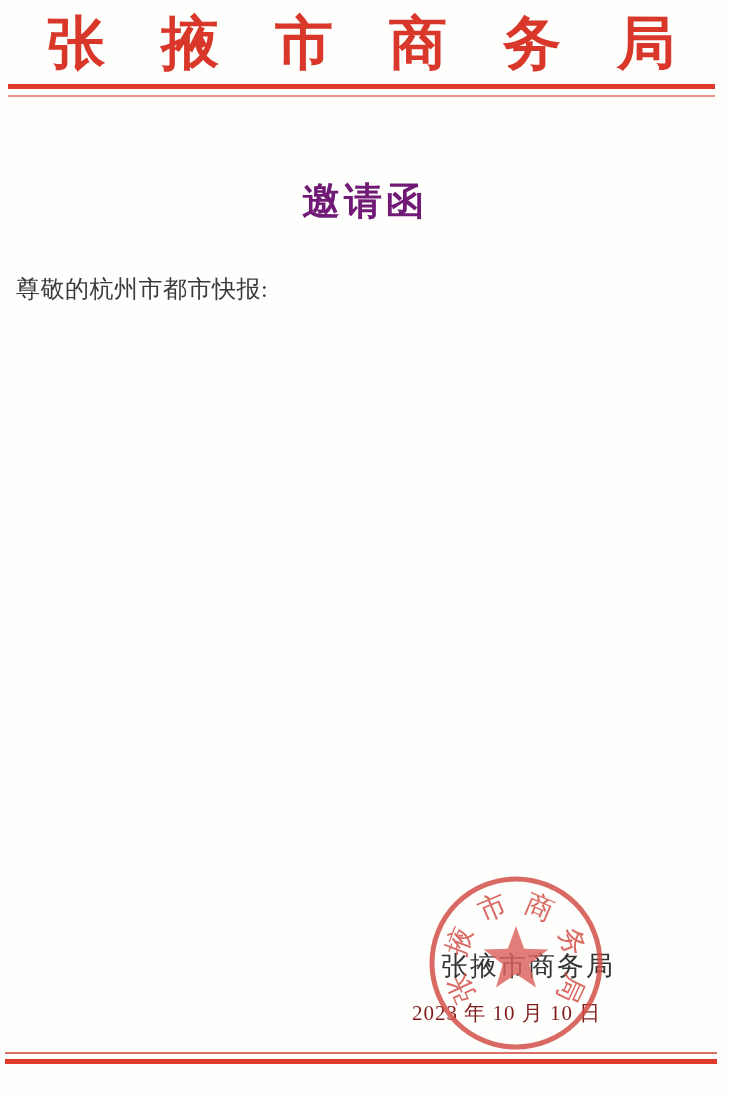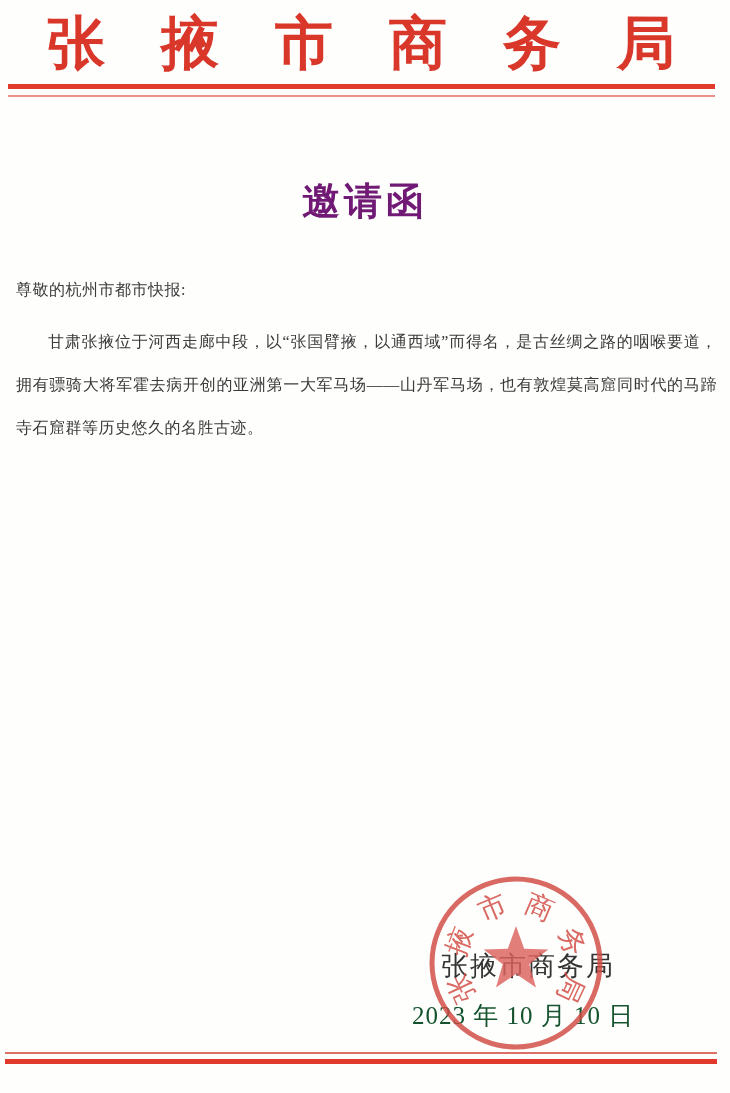--- a/index.html
+++ b/index.html
@@ -39,21 +39,21 @@
     font-size: 38px;
     font-weight: 700;
     color: #701a75;
     letter-spacing: 4px;
   }
   .body-text {
     position: absolute;
     top: 268px;
     left: 16px;
     width: 701px;
-    font-size: 16px;
+    font-size: 24px;
     line-height: 43px;
     letter-spacing: 0.5px;
     color: #3a3a3a;
     text-align: justify;
   }
   .salutation { text-indent: 0; }
   .para { text-indent: 2em; margin-top: 9px; }
   
   .sig-name {
     position: absolute;
@@ -61,22 +61,22 @@
     left: 441px;
     font-size: 27px;
     color: #333333;
     letter-spacing: 2px;
     white-space: nowrap;
   }
   .sig-date {
     position: absolute;
     top: 999px;
     left: 412px;
-    font-size: 25px;
-    color: #14532d;
+    font-size: 21px;
+    color: #7f1d1d;
     letter-spacing: 1px;
     white-space: nowrap;
   }
   
   .seal {
     position: absolute;
     top: 868px;
     left: 421px;
     width: 190px;
     height: 190px;
@@ -98,21 +98,20 @@
 <div class="page">
 
   <div class="masthead">张掖市商务局</div>
   <div class="rule rule-top-thick"></div>
   <div class="rule rule-top-thin"></div>
 
   <div class="doc-title">邀请函</div>
 
   <div class="body-text">
     <div class="salutation">尊敬的杭州市都市快报:</div>
-    <p class="para">甘肃张掖位于河西走廊中段，以“张国臂掖，以通西域”而得名，是古丝绸之路的咽喉要道，拥有骠骑大将军霍去病开创的亚洲第一大军马场——山丹军马场，也有敦煌莫高窟同时代的马蹄寺石窟群等历史悠久的名胜古迹。</p>
   </div>
 
   <div class="sig-name">张掖市商务局</div>
   <div class="sig-date">2023 年 10 月 10 日</div>
 
   <svg class="seal" viewBox="0 0 190 190" aria-hidden="true">
     <circle class="seal-ring" cx="95" cy="95" r="84"></circle>
     <polygon class="seal-star" points="95,58 103.2,80.7 127.3,81.5 108.3,96.3 115,119.5 95,106 75,119.5 81.7,96.3 62.7,81.5 86.8,80.7"></polygon>
     <g>
         <text x="95" y="44" text-anchor="middle" class="seal-char" transform="rotate(-115 95 95)">张</text>

